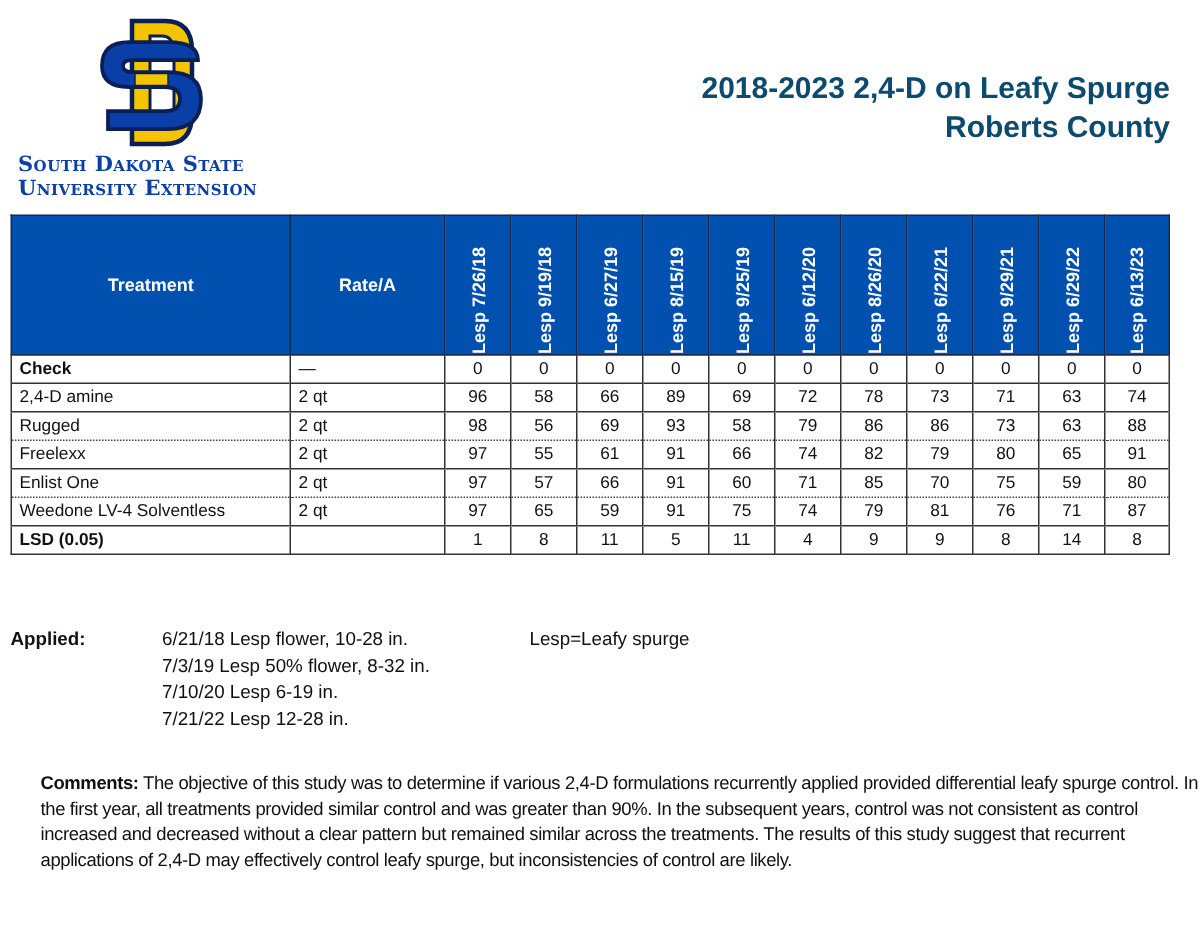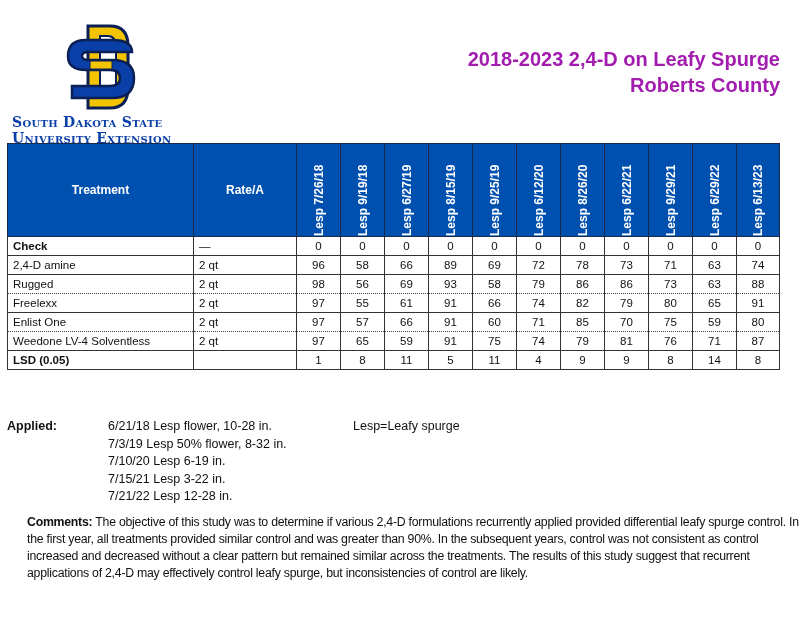--- a/index.html
+++ b/index.html
@@ -1,28 +1,28 @@
 <!DOCTYPE html>
 <html><head>
 <meta charset="utf-8">
 <style>
   * { box-sizing: border-box; margin: 0; padding: 0; }
   html, body { width: 800px; height: 617px; background: #ffffff; overflow: hidden; }
   body { position: relative; font-family: "Liberation Sans", sans-serif; color: #111; }
 
-  .logo { position: absolute; left: 0; top: 12px; width: 210px; height: 136px; padding-left: 48px; }
+  .logo { position: absolute; left: 0; top: 0; width: 210px; height: 136px; padding-left: 48px; }
   .logo svg { position: absolute; left: 62px; top: 10px; }
   .logo .l1, .logo .l2 {
     position: absolute; left: 12px; font-family: "DejaVu Serif", serif; font-weight: bold;
     color: #0a3fa8; font-variant: small-caps; letter-spacing: 0.3px;
   }
   .logo .l1 { top: 102px; font-size: 14px; }
   .logo .l2 { top: 118px; font-size: 14px; }
 
-  .title { position: absolute; right: 20px; top: 46px; text-align: right; color: #a21caf; font-weight: bold; font-size: 20px; line-height: 26px; }
+  .title { position: absolute; right: 20px; top: 46px; text-align: right; color: #0c4a6e; font-weight: bold; font-size: 20px; line-height: 26px; }
 
   table.results {
     position: absolute; left: 7px; top: 143px; width: 772px;
     border-collapse: collapse; font-size: 11.5px; table-layout: fixed;
   }
   table.results th {
     background: #0050b0; color: #fff; font-weight: bold; border: 1.5px solid #1b2a4a;
     height: 85px; font-size: 12px;
   }
   table.results th.vert { padding: 0; }
@@ -232,21 +232,20 @@
       </tr>
     </tbody>
 </table>
 
 <div class="applied">
   <div class="lbl">Applied:</div>
   <div class="items" id="applied-items">
       <div>6/21/18 Lesp flower, 10-28 in.</div>
       <div>7/3/19 Lesp 50% flower, 8-32 in.</div>
       <div>7/10/20 Lesp 6-19 in.</div>
-      <div>7/15/21 Lesp 3-22 in.</div>
       <div>7/21/22 Lesp 12-28 in.</div>
     </div>
   <div class="note">Lesp=Leafy spurge</div>
 </div>
 
 <div class="comments">
   <b>Comments:</b><span> The objective of this study was to determine if various 2,4-D formulations recurrently applied provided differential leafy spurge control. In the first year, all treatments provided similar control and was greater than 90%. In the subsequent years, control was not consistent as control increased and decreased without a clear pattern but remained similar across the treatments. The results of this study suggest that recurrent applications of 2,4-D may effectively control leafy spurge, but inconsistencies of control are likely.</span>
 </div>
 
 </body></html>

